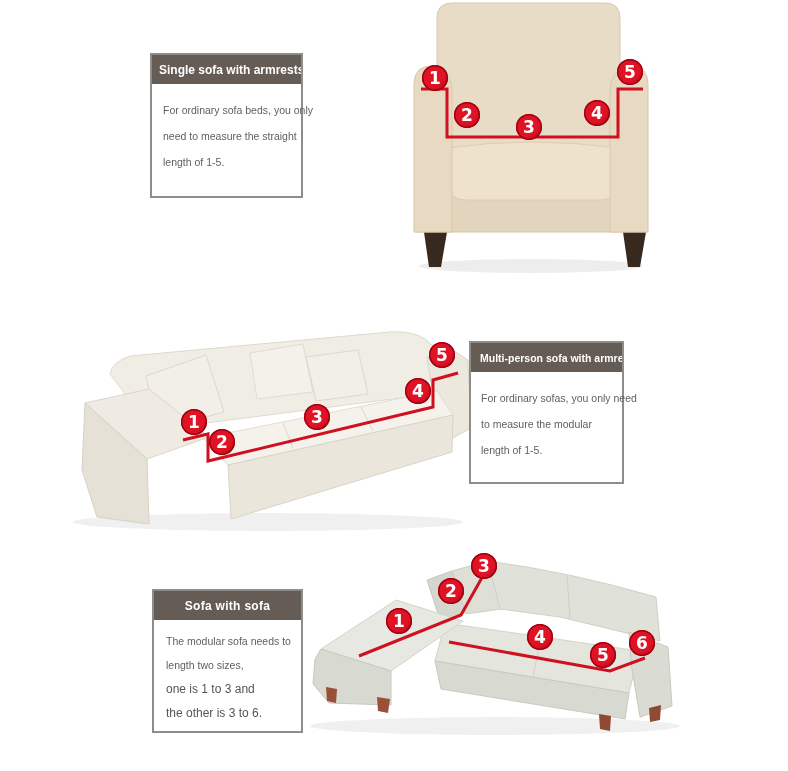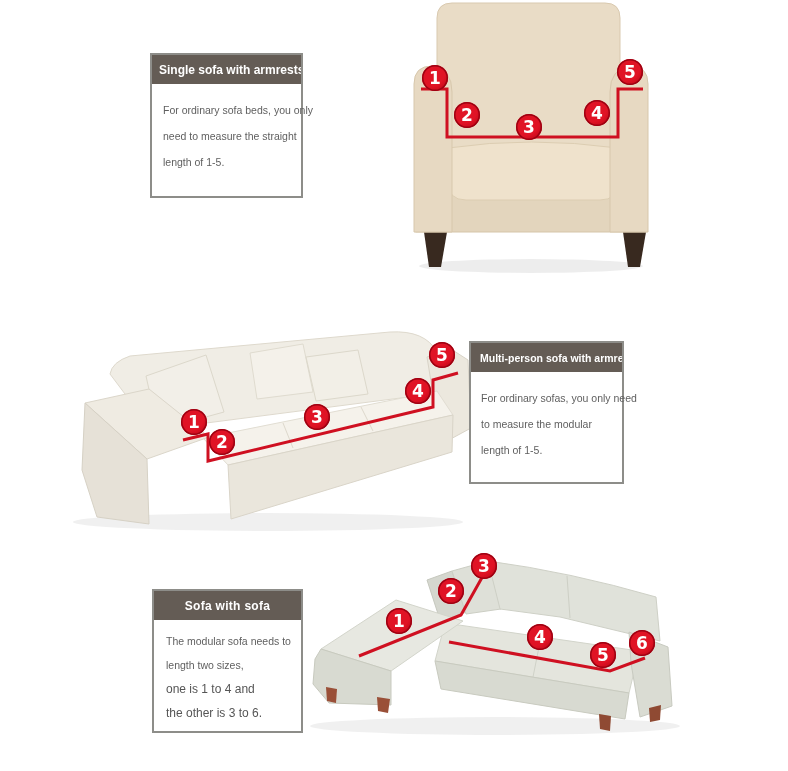--- a/index.html
+++ b/index.html
@@ -136,18 +136,18 @@
       <p>to measure the modular</p>
       <p>length of 1-5.</p>
     </div>
   </div>
 
   <div class="label-box" id="box-sectional">
     <div class="hdr">Sofa with sofa</div>
     <div class="bd">
       <p>The modular sofa needs to</p>
       <p>length two sizes,</p>
-      <p class="big">one is 1 to 4 and</p>
+      <p class="big">one is 1 to 3 and</p>
       <p class="big">the other is 3 to 6.</p>
     </div>
   </div>
 
 </div>
 
 </body></html>

